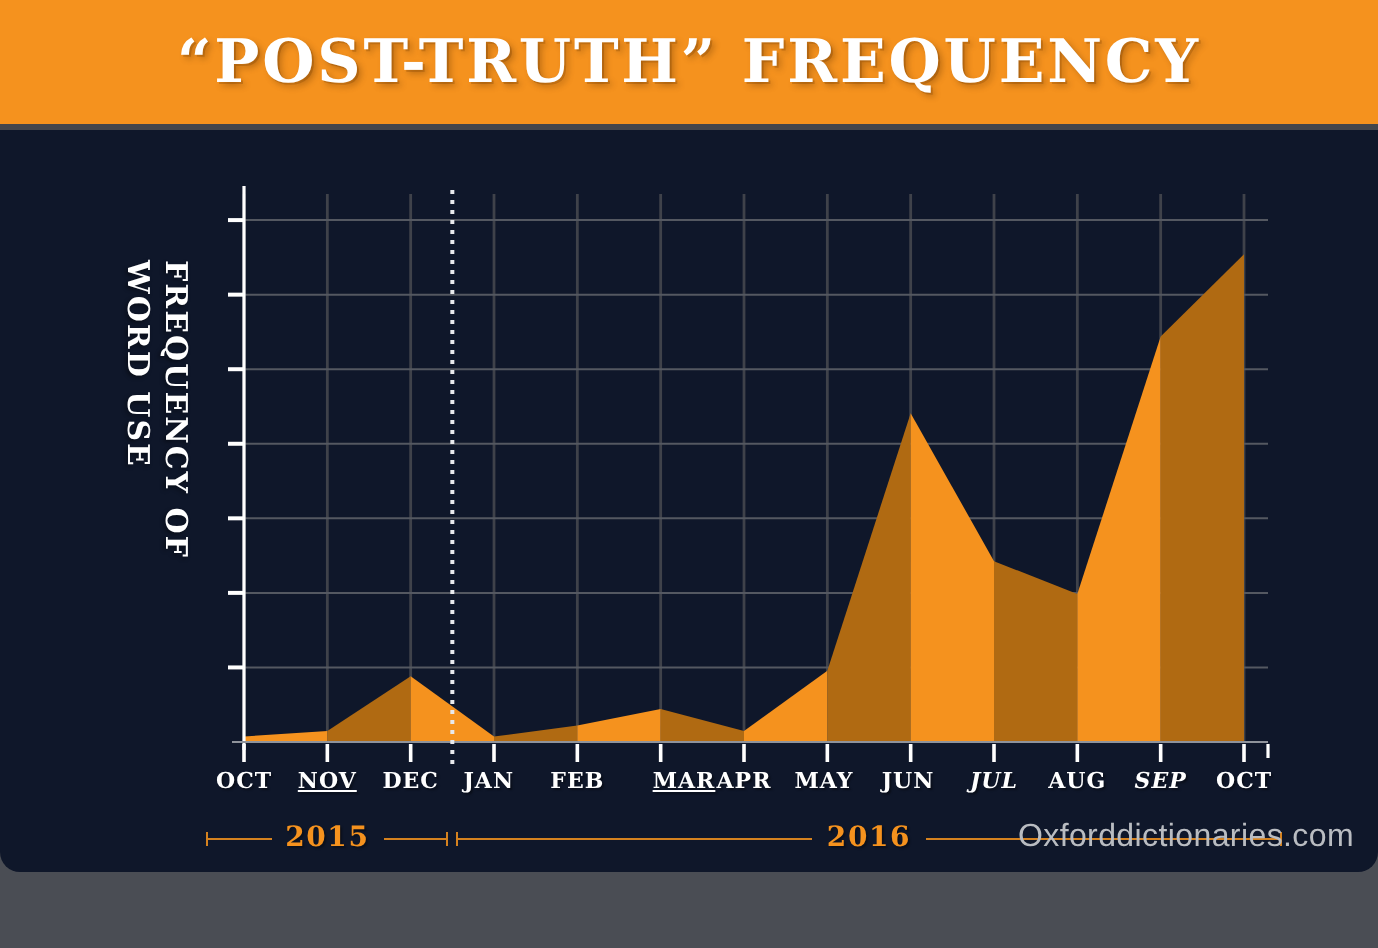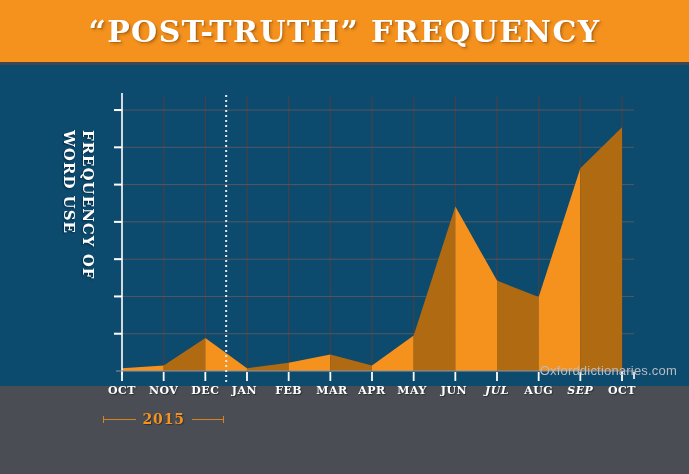--- a/index.html
+++ b/index.html
@@ -11,23 +11,24 @@
     height: 474px;
     overflow: hidden;
     background: #4a4d54;
     font-family: "Liberation Sans", sans-serif;
     -webkit-font-smoothing: antialiased;
   }
 
   #infographic {
     position: relative;
     width: 689px;
-    height: 386px;
-    background: #0c4a6e;
+    height: 436px;
+    background: #0f172a;
     box-sizing: border-box;
+    border-radius: 10px;
   }
 
   
   #header-banner {
     position: absolute;
     left: 0;
     top: 0;
     width: 689px;
     height: 62px;
     background: #f5921e;
@@ -157,21 +158,21 @@
     text-shadow: 1px 1px 1px rgba(0,0,0,.35);
   }
 
   
   #credit {
     position: absolute;
     right: 12px;
     bottom: 8px;
     color: #b9bcc1;
     font-family: "Liberation Sans", sans-serif;
-    font-size: 13px;
+    font-size: 16px;
     letter-spacing: .2px;
   }
 </style>
 </head>
 <body>
 
 <div id="infographic">
 
   <div id="header-banner">
     <div id="chart-title">“POST-TRUTH” FREQUENCY</div>
@@ -253,39 +254,46 @@
           <line x1="634" y1="372" x2="634" y2="379" stroke="#ffffff" stroke-width="1.6"></line>
         </g>
       <g id="year-divider-g">
           <line x1="226.16666666666666" y1="95" x2="226.16666666666666" y2="383" stroke="#e8e9ec" stroke-width="2" stroke-dasharray="2 3"></line>
         </g>
     </svg>
   </div>
 
   <div id="month-axis">
       <div class="month-label" style="left: 122px;">OCT</div>
-      <div class="month-label" style="left: 163.667px;">NOV</div>
+      <div class="month-label" style="left: 163.667px; text-decoration: underline;">NOV</div>
       <div class="month-label" style="left: 205.333px;">DEC</div>
       <div class="month-label" style="left: 235px; text-align: right;">JAN</div>
       <div class="month-label" style="left: 288.667px;">FEB</div>
-      <div class="month-label" style="left: 332px;">MAR</div>
+      <div class="month-label" style="left: 342px; text-decoration: underline;">MAR</div>
       <div class="month-label" style="left: 372px; text-align: center;">APR</div>
       <div class="month-label" style="left: 412px;">MAY</div>
       <div class="month-label" style="left: 454px;">JUN</div>
       <div class="month-label" style="left: 497px; font-style: italic;">JUL</div>
       <div class="month-label" style="left: 538.667px;">AUG</div>
       <div class="month-label" style="left: 580.333px; font-style: italic;">SEP</div>
       <div class="month-label" style="left: 622px;">OCT</div>
     </div>
 
   <div id="year-axis">
       <div class="year-group" style="left: 103.167px; width: 121px;">
         <div class="year-cap"></div>
         <div class="year-rule"></div>
         <div class="year-text">2015</div>
         <div class="year-rule"></div>
         <div class="year-cap"></div>
       </div>
+      <div class="year-group" style="left: 228.167px; width: 412.667px;">
+        <div class="year-cap"></div>
+        <div class="year-rule"></div>
+        <div class="year-text">2016</div>
+        <div class="year-rule"></div>
+        <div class="year-cap"></div>
+      </div>
     </div>
 
   <div id="credit">Oxforddictionaries.com</div>
 
 </div>
 
 </body></html>

